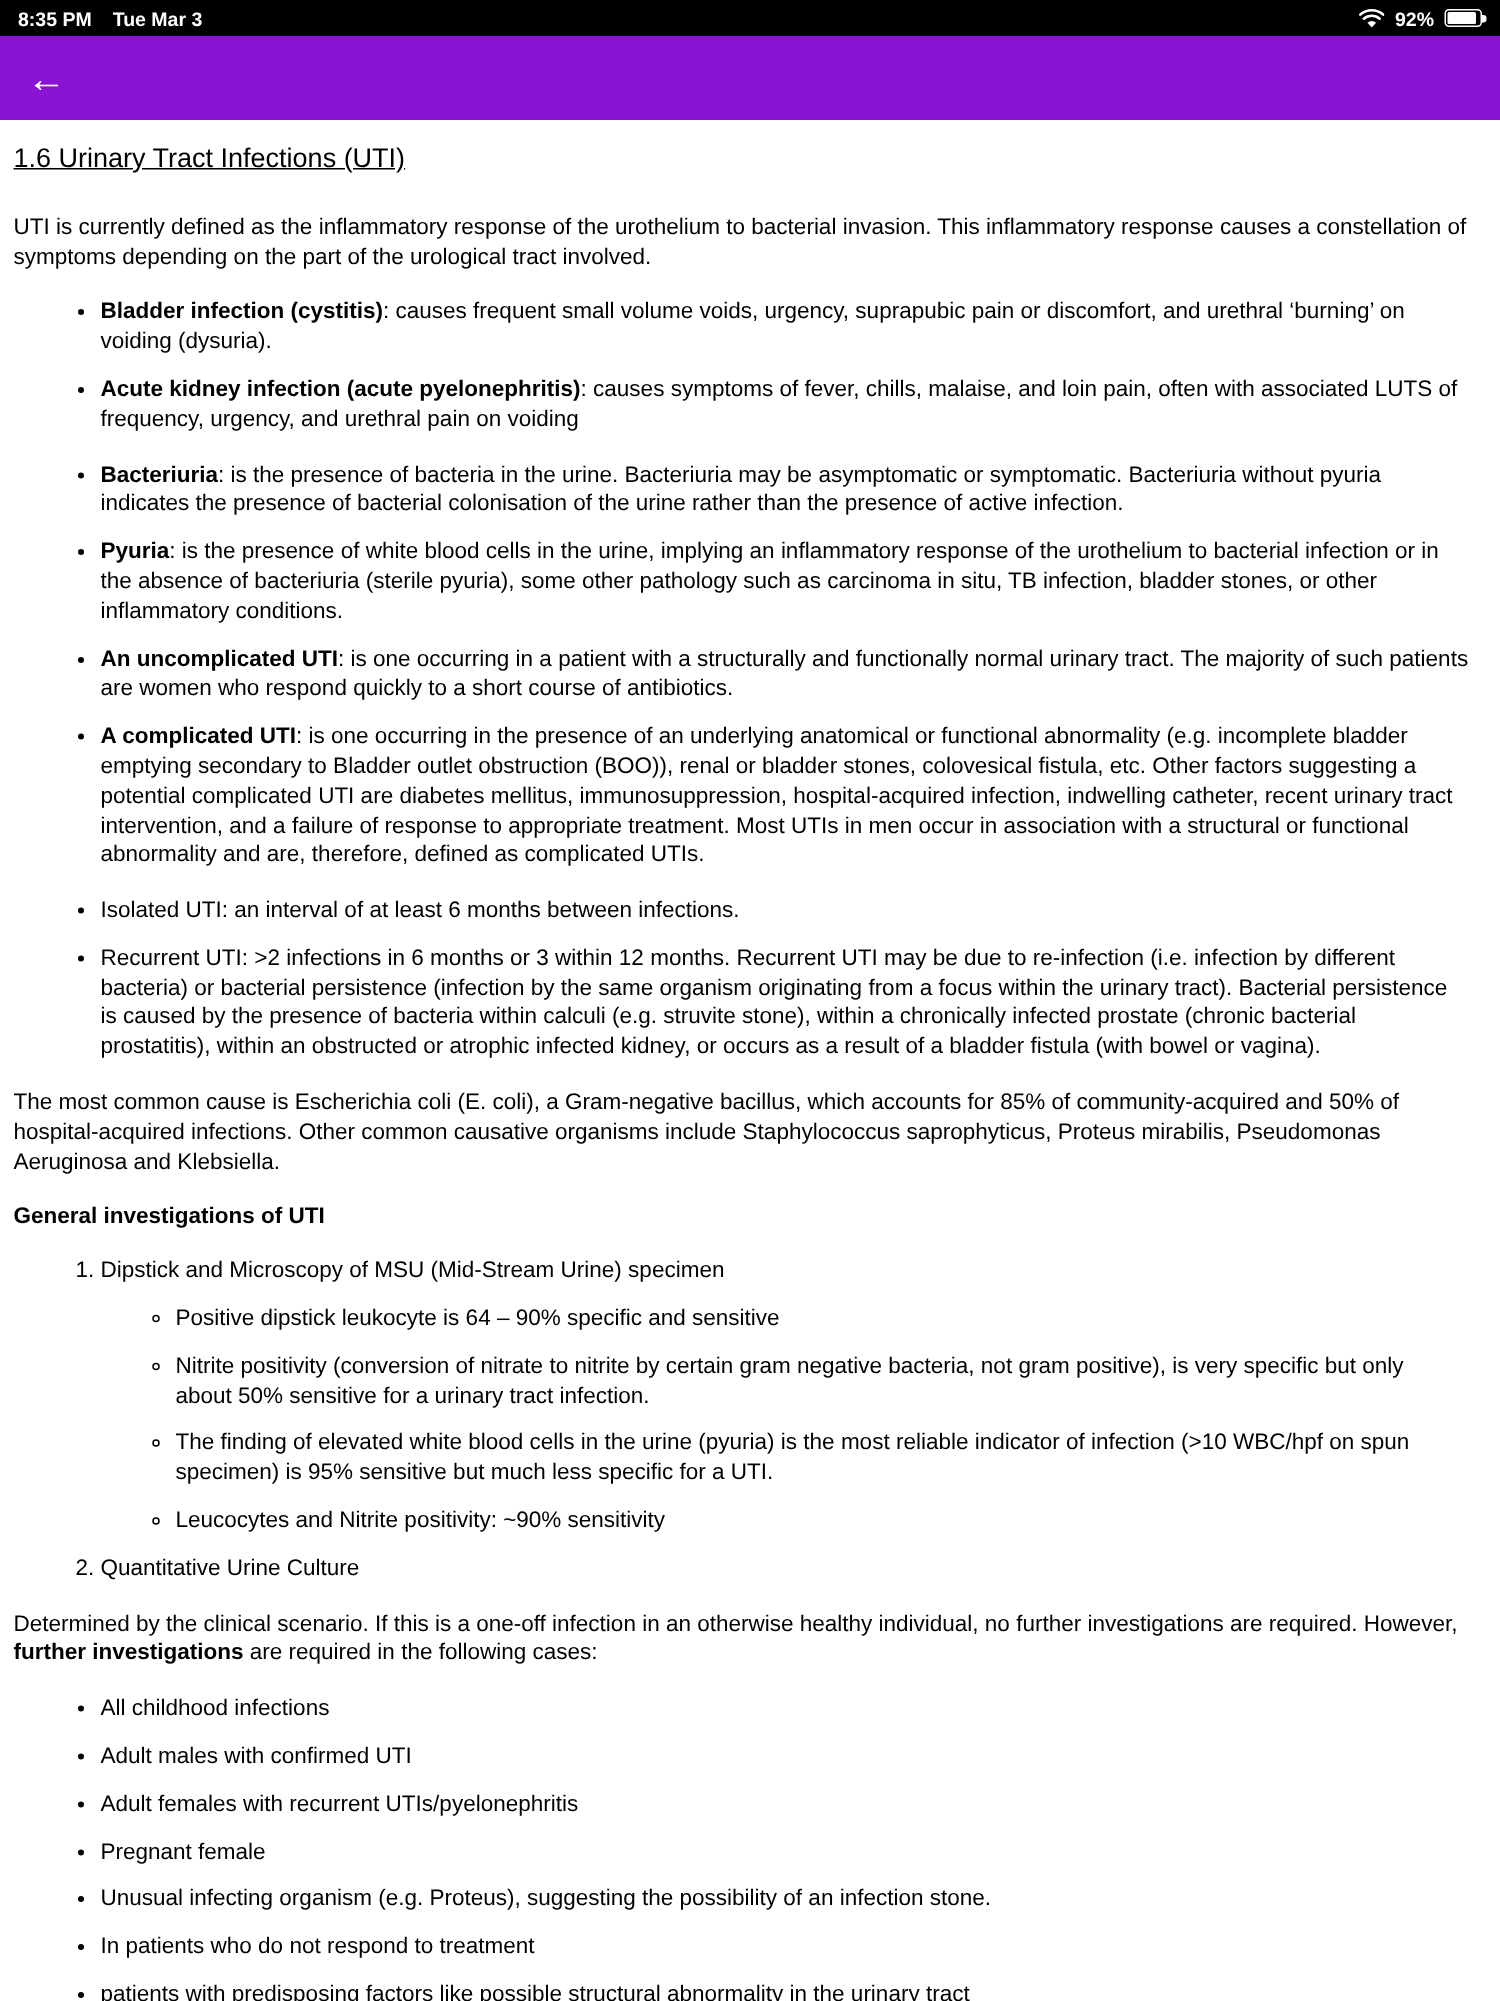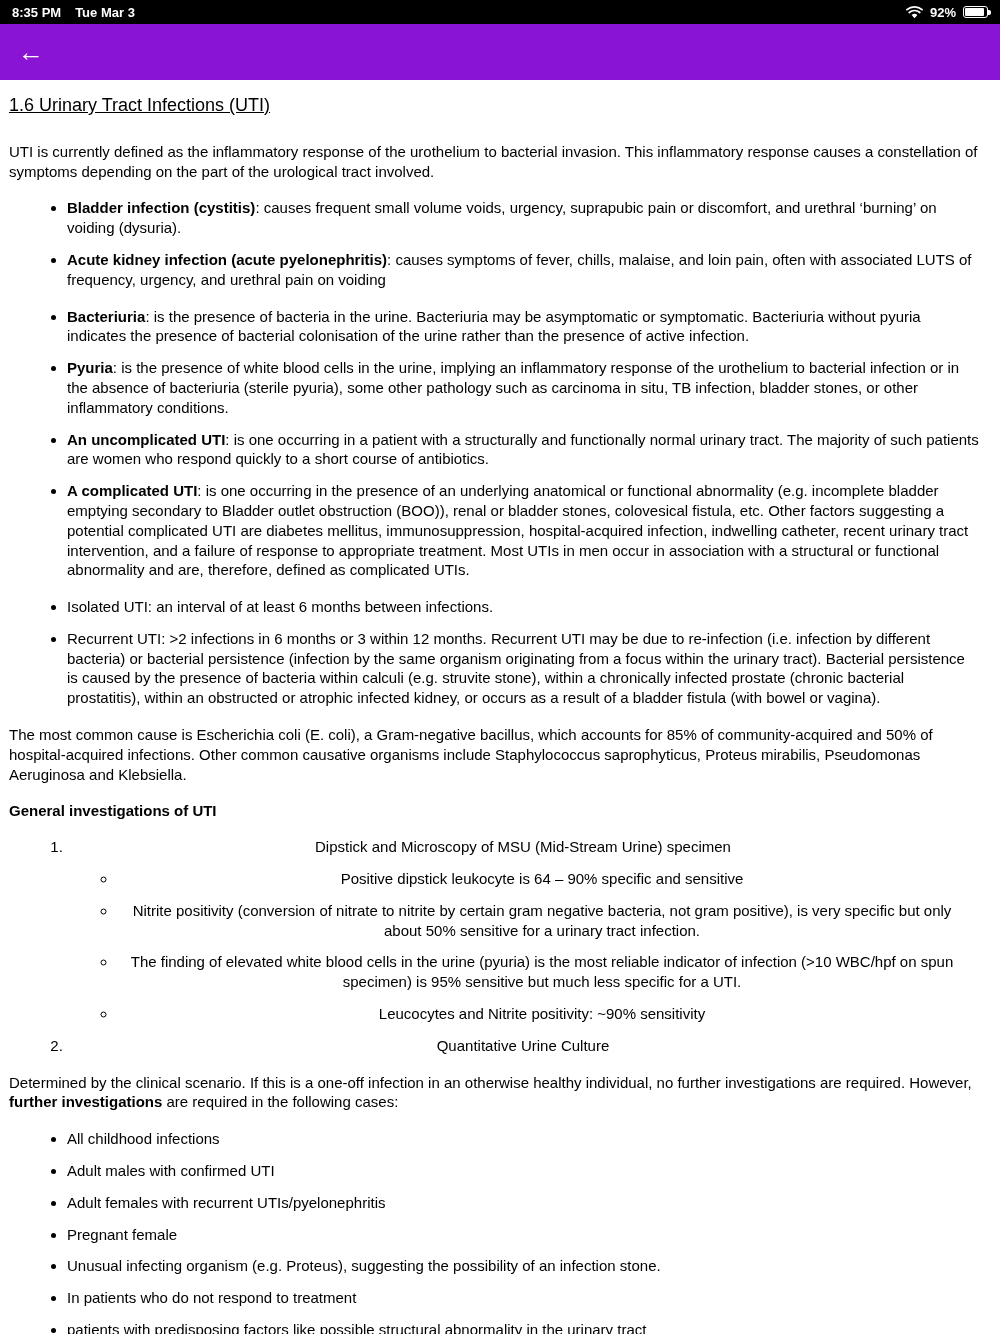--- a/index.html
+++ b/index.html
@@ -45,21 +45,21 @@
     flex: 1 1 auto; overflow: hidden; background: #fff;
     padding: 14px 9px 0 9px;
     font-size: 15px; line-height: 1.32;
   }
   .doc-title {
     font-size: 18px; font-weight: normal; text-decoration: underline;
     margin: 0 0 24px 0;
   }
   .content p { margin: 13px 0 17px 0; }
   .content ul { margin: 0 0 17px 0; padding-left: 46px; list-style-type: disc; }
-  .content ol { margin: 0 0 17px 0; padding-left: 46px; text-align: center; }
+  .content ol { margin: 0 0 17px 0; padding-left: 46px; }
   .content ul.circle { list-style-type: circle; margin: 0; padding-left: 38px; }
   .content li { margin: 12px; }
   .h {
     font-size: 15px; margin: 0 0 16px 0; font-weight: normal;
   }
   .h.bold { font-weight: bold; }
   .h.u { text-decoration: underline; }
   .h.tight { margin-bottom: 0; }
   .note-line { margin: 0; }
 </style>

